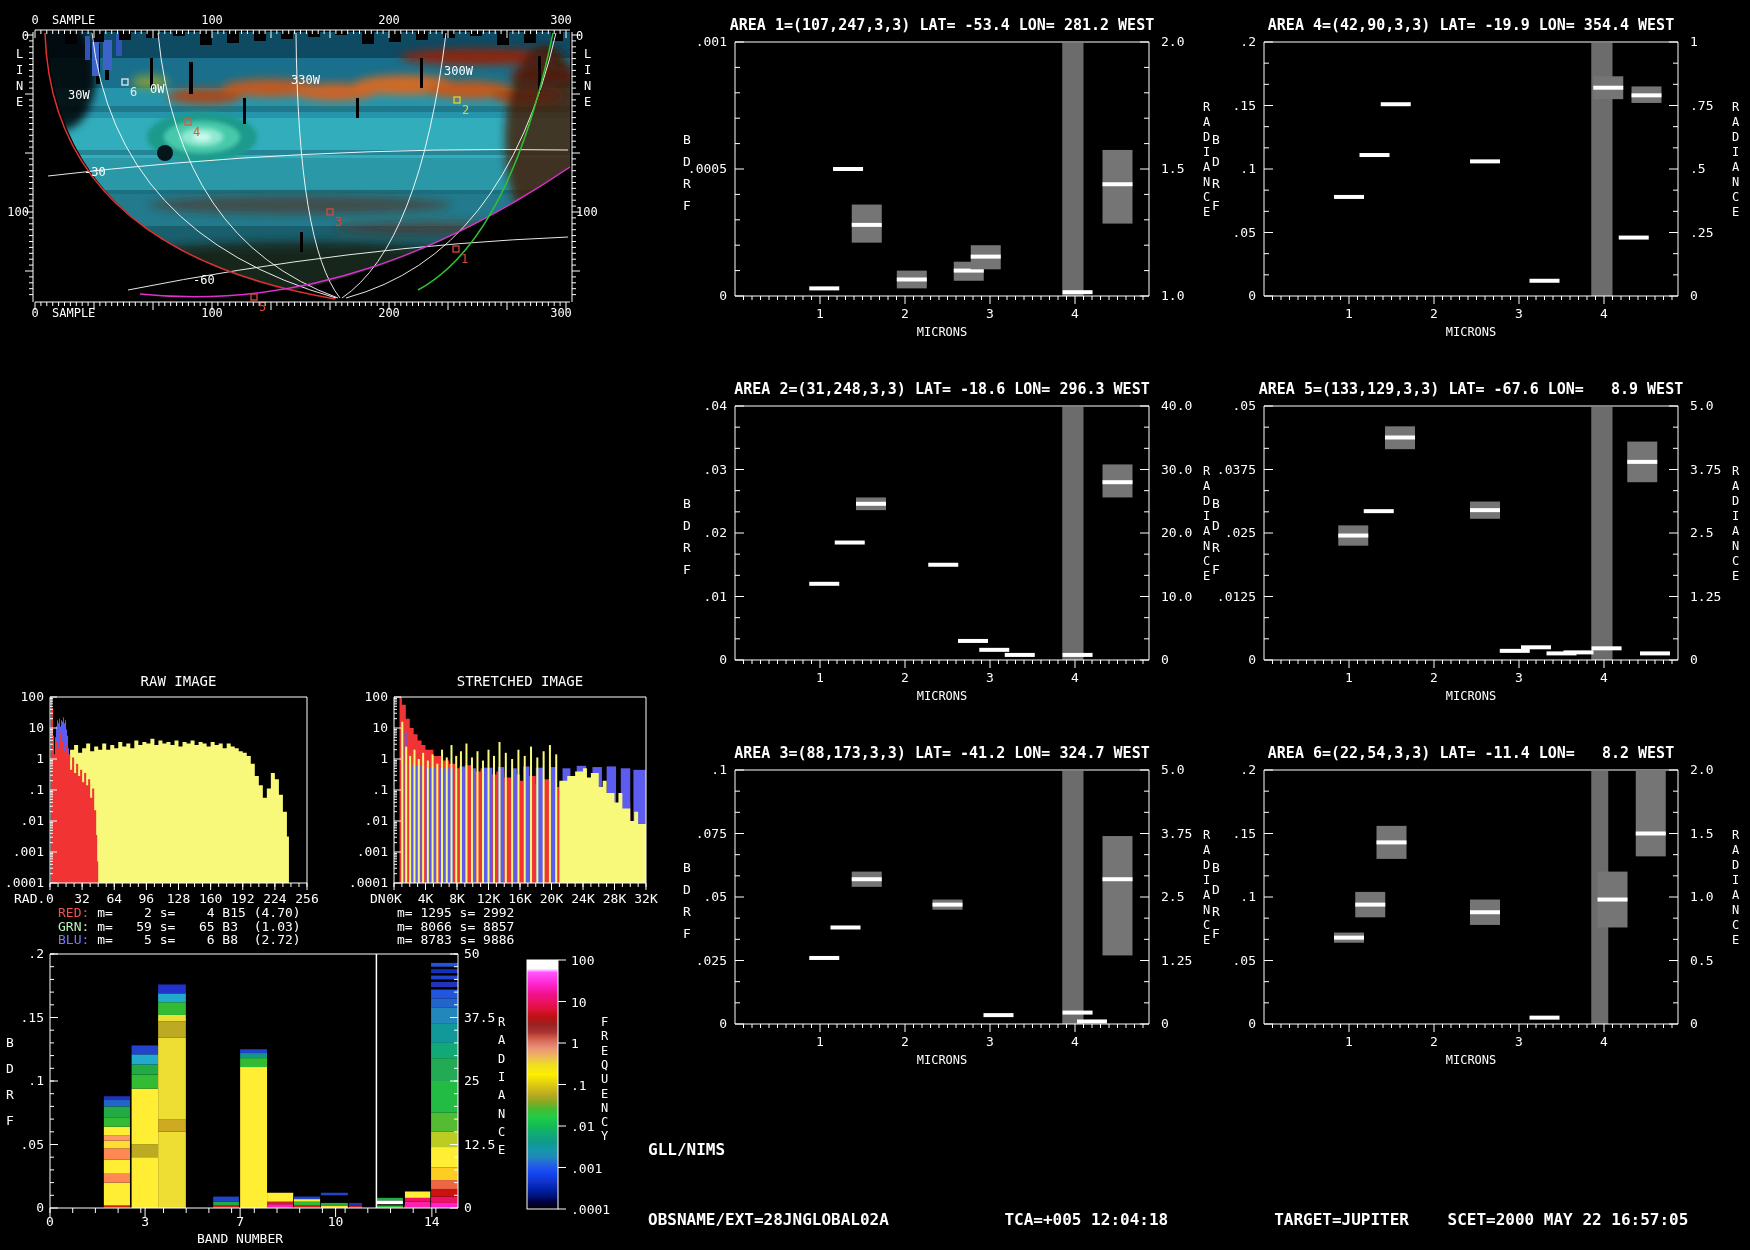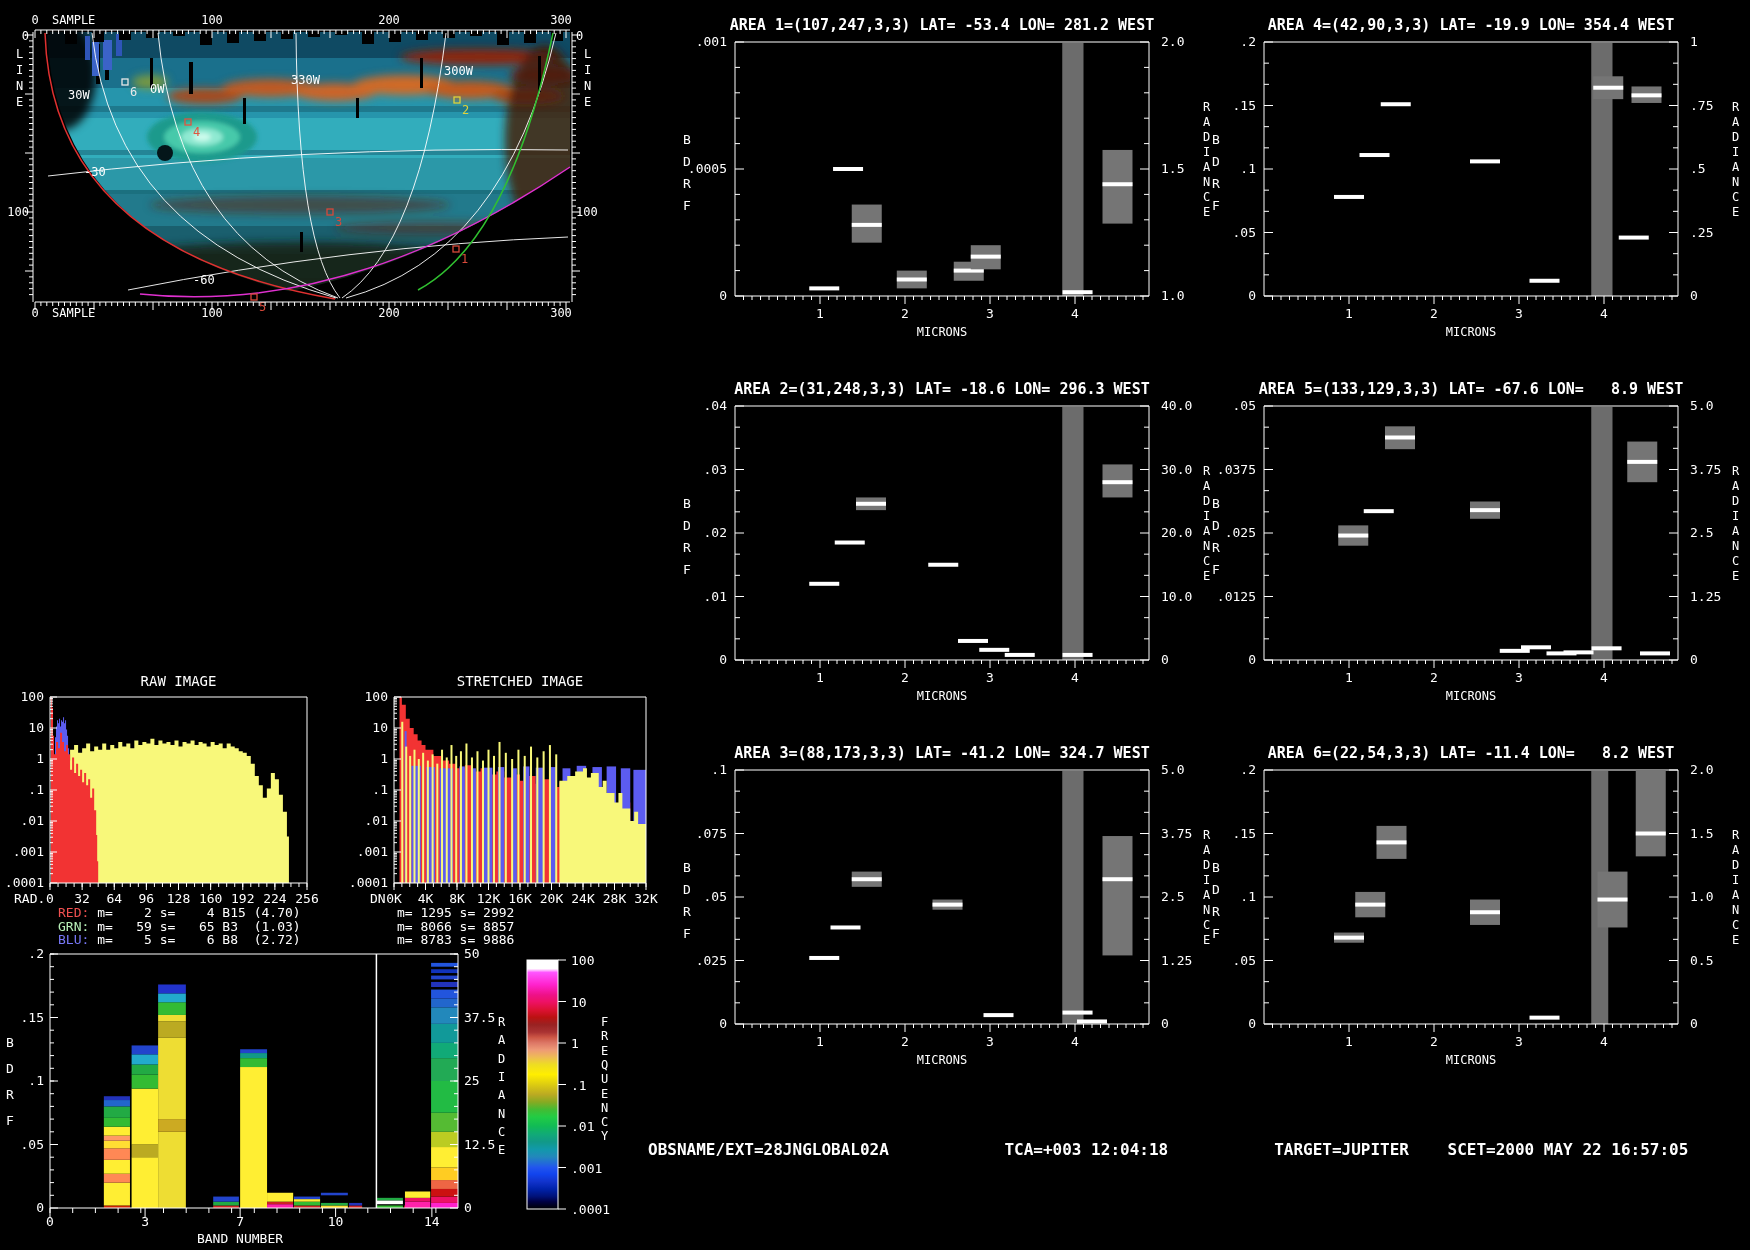--- a/index.html
+++ b/index.html
@@ -1693,20 +1693,21 @@
         <text x="601" y="1054.6" fill="#fff" font-size="12" text-anchor="start">E</text>
         <text x="601" y="1068.9" fill="#fff" font-size="12" text-anchor="start">Q</text>
         <text x="601" y="1083.2" fill="#fff" font-size="12" text-anchor="start">U</text>
         <text x="601" y="1097.5" fill="#fff" font-size="12" text-anchor="start">E</text>
         <text x="601" y="1111.8" fill="#fff" font-size="12" text-anchor="start">N</text>
         <text x="601" y="1126.1" fill="#fff" font-size="12" text-anchor="start">C</text>
         <text x="601" y="1140.4" fill="#fff" font-size="12" text-anchor="start">Y</text>
       </g>
     </svg>
   <div id="footer">
-    <div>OBSNAME/EXT=28JNGLOBAL02A            TCA=+003 12:04:18           TARGET=JUPITER    SCET=2000 MAY 22 16:57:05</div>
+    <div>GLL/NIMS</div>
+    <div>OBSNAME/EXT=28JNGLOBAL02A            TCA=+005 12:04:18           TARGET=JUPITER    SCET=2000 MAY 22 16:57:05</div>
     
     
     
     
     
   </div>
 </div>
 
 </body></html>

